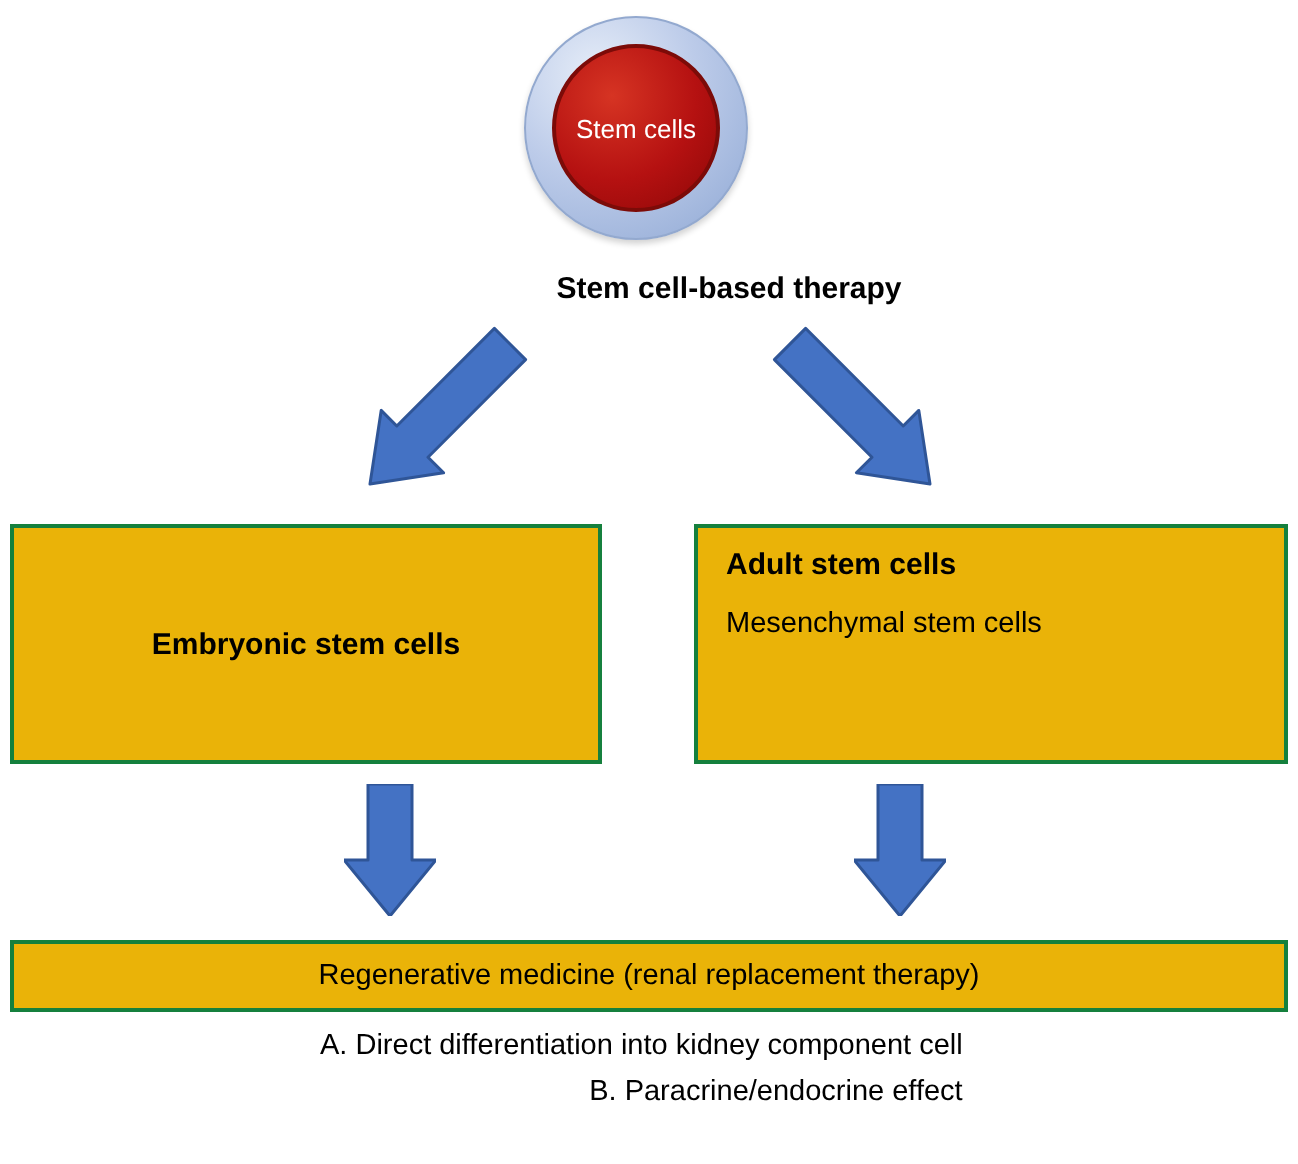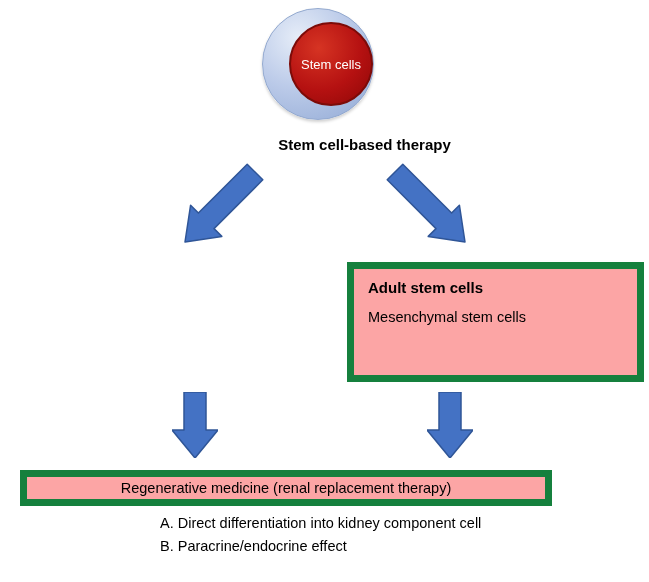--- a/index.html
+++ b/index.html
@@ -15,60 +15,60 @@
   }
   .abs { position: absolute; }
 
   
   .ring {
     width: 112px; height: 112px;
     border-radius: 50%;
     background: radial-gradient(circle at 32% 26%, #e6edf8 0%, #bccbe9 45%, #8fa8d4 100%);
     border: 1px solid #93a9cf;
     box-shadow: 0 2px 3px rgba(0,0,0,0.18);
-    display: flex; align-items: center; justify-content: flex-end;
+    display: flex; align-items: center; justify-content: center;
   }
   .core {
     width: 84px; height: 84px;
     border-radius: 50%;
     background: radial-gradient(circle at 35% 30%, #d63423 0%, #b51111 55%, #8d0707 100%);
     border: 2px solid #7c0b08;
     display: flex; align-items: center; justify-content: center;
     color: #ffffff; font-size: 13px;
   }
 
   .title {
     font-weight: bold; font-size: 15px;
     text-align: center;
     margin-left: 40px;
   }
 
   .box {
-    border: 7px solid #15803d;
-    background: #fca5a5;
+    border: 2px solid #15803d;
+    background: #eab308;
   }
   .box-center {
     display: flex; align-items: center; justify-content: center;
     font-weight: bold; font-size: 15px; text-align: center;
   }
   .box-list { padding: 10px 14px; }
   .box-list .box-title { font-weight: bold; font-size: 15px; margin-bottom: 10px; }
   .box-list .box-item { font-size: 14.5px; line-height: 23px; }
 
   .arrow-shape {
     stroke: #2f5597;
     stroke-width: 1.5;
     stroke-linejoin: round;
   }
 
   .outcome-box {
     display: flex; align-items: center; justify-content: center;
     font-size: 14.5px; text-align: center;
   }
-  .outcome-list .outcome-item { font-size: 14.5px; line-height: 23px; }
+  .outcome-list .outcome-item { font-size: 14.5px; line-height: 23px; text-align: right; }
 </style>
 </head>
 <body>
 
 <div class="canvas">
 
   <div class="abs ring" style="left:262px; top:8px;">
     <div class="core">
       <span>Stem cells</span>
     </div>
@@ -77,35 +77,38 @@
   <div class="abs title" style="left:0; top:136px; width:649px;">Stem cell-based therapy</div>
 
   <svg class="abs" style="left:175px; top:162px;" width="90" height="90" viewBox="0 0 90 90">
     <polygon class="arrow-shape" points="72.2,2.2 23.4,51 15.6,43.2 10,80 46.8,74.4 39,66.6 87.8,17.8" fill="#4472c4"></polygon>
   </svg>
 
   <svg class="abs" style="left:385px; top:162px;" width="90" height="90" viewBox="0 0 90 90">
     <polygon class="arrow-shape" points="2.2,17.8 51,66.6 43.2,74.4 80,80 74.4,43.2 66.6,51 17.8,2.2" fill="#4472c4"></polygon>
   </svg>
 
+  <div class="abs box box-center" style="left:5px; top:262px; width:296px; height:120px;">
+    <span>Embryonic stem cells</span>
+  </div>
 
   <div class="abs box box-list" style="left:347px; top:262px; width:297px; height:120px;">
     <div class="box-title">Adult stem cells</div>
     <div class="box-item">Mesenchymal stem cells</div>
   </div>
 
   <svg class="abs" style="left:172px; top:392px;" width="46" height="66" viewBox="0 0 46 66">
     <polygon class="arrow-shape" points="12,0 12,38 0,38 23,66 46,38 34,38 34,0" fill="#4472c4"></polygon>
   </svg>
 
   <svg class="abs" style="left:427px; top:392px;" width="46" height="66" viewBox="0 0 46 66">
     <polygon class="arrow-shape" points="12,0 12,38 0,38 23,66 46,38 34,38 34,0" fill="#4472c4"></polygon>
   </svg>
 
-  <div class="abs box outcome-box" style="left:20px; top:470px; width:532px; height:36px;">
+  <div class="abs box outcome-box" style="left:5px; top:470px; width:639px; height:36px;">
     <span>Regenerative medicine (renal replacement therapy)</span>
   </div>
 
   <div class="abs outcome-list" style="left:160px; top:512px;">
     <div class="outcome-item">A. Direct differentiation into kidney component cell</div>
     <div class="outcome-item">B. Paracrine/endocrine effect</div>
   </div>
 
 </div>
 

